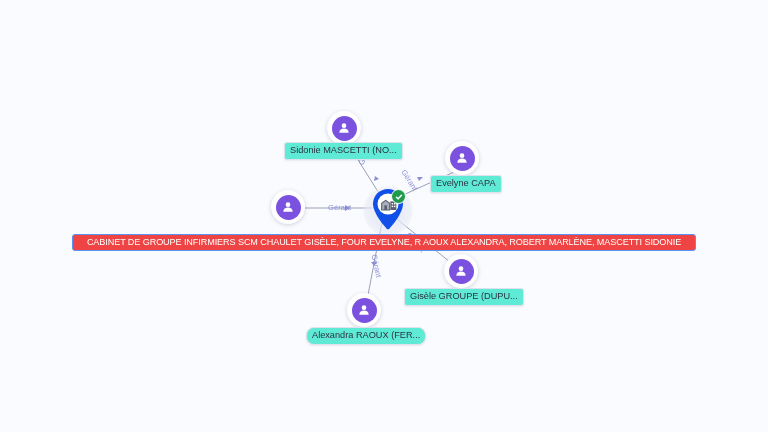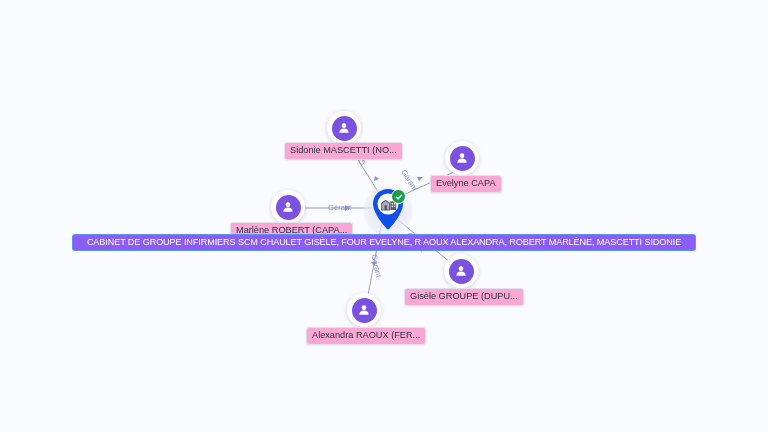--- a/index.html
+++ b/index.html
@@ -47,21 +47,21 @@
     background: #7b52e0;
     display: flex;
     align-items: center;
     justify-content: center;
   }
   .person-node svg { display: block; }
 
   
   .node-label {
     position: absolute;
-    background: #f9a8d4;
+    background: #5eead4;
     border: 1px solid #dfe2ec;
     border-radius: 3px;
     padding: 2px 5px 3px 5px;
     font-size: 9.2px;
     line-height: 11px;
     color: #2c3245;
     white-space: nowrap;
     box-shadow: 0 1px 2px rgba(70,74,110,0.10);
   }
 
@@ -105,21 +105,21 @@
     box-sizing: border-box;
   }
 
   
   #company-banner {
     position: absolute;
     left: 72px;
     top: 234px;
     width: 624px;
     height: 17px;
-    background: #8b5cf6;
+    background: #ef4444;
     border: 1px solid #5b92f5;
     border-radius: 3px;
     color: #ffffff;
     font-size: 9.1px;
     line-height: 15px;
     letter-spacing: -0.1px;
     text-align: center;
     white-space: nowrap;
     overflow: hidden;
     box-sizing: border-box;
@@ -224,19 +224,18 @@
     </span>
     <div id="company-check">
       <svg width="8" height="8" viewBox="0 0 12 12" fill="none" stroke="#ffffff" stroke-width="2.2" stroke-linecap="round" stroke-linejoin="round">
         <path d="M2.2 6.3 L4.8 8.8 L9.8 3.4"></path>
       </svg>
     </div>
   </div>
 
   <div class="node-label" style="left:284px; top:142px;">Sidonie MASCETTI (NO...</div>
   <div class="node-label" style="left:430px; top:175px;">Evelyne CAPA</div>
-  <div class="node-label" style="left:230px; top:222px;">Marlène ROBERT (CAPA...</div>
   <div class="node-label" style="left:404px; top:288px;">Gisèle GROUPE (DUPU...</div>
-  <div class="node-label" style="left:306px; top:327px;">Alexandra RAOUX (FER...</div>
+  <div class="node-label" style="left:306px; top:327px;border-radius:8px;">Alexandra RAOUX (FER...</div>
 
   <div id="company-banner">CABINET DE GROUPE INFIRMIERS SCM CHAULET GISÈLE, FOUR EVELYNE, R AOUX ALEXANDRA, ROBERT MARLÈNE, MASCETTI SIDONIE</div>
 
 </div>
 
 </body></html>

